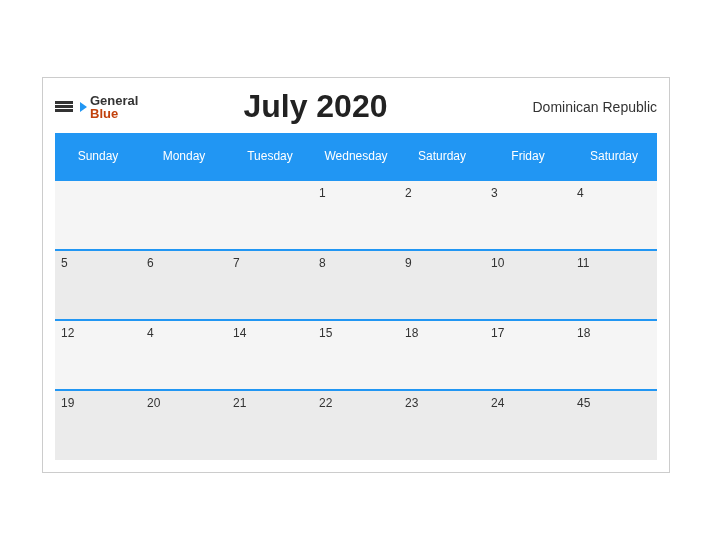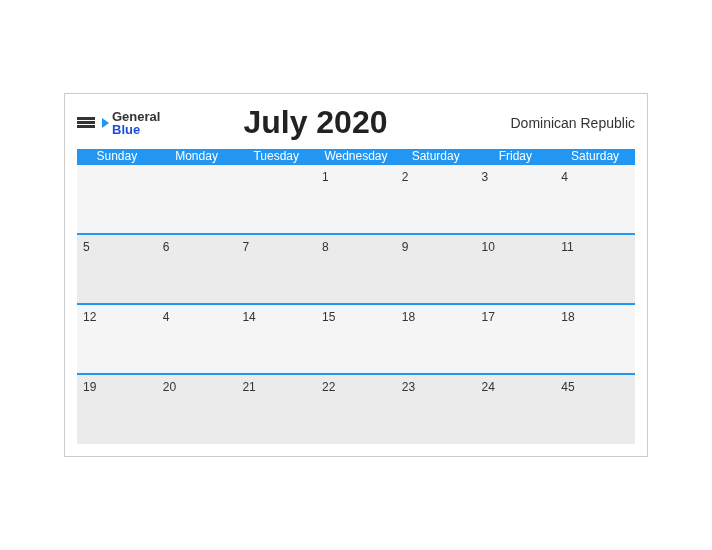--- a/index.html
+++ b/index.html
@@ -6,21 +6,21 @@
     body {
       background: #fff;
       font-family: Arial, Helvetica, sans-serif;
       width: 712px;
       height: 550px;
       display: flex;
       align-items: center;
       justify-content: center;
     }
     .calendar-wrapper {
-      width: 584px;
+      width: 628px;
       background: #fff;
       border: 1px solid #ccc;
       padding: 10px 12px 12px 12px;
     }
     .calendar-header {
       display: flex;
       align-items: center;
       justify-content: space-between;
       margin-bottom: 8px;
     }
@@ -30,21 +30,21 @@
       gap: 3px;
     }
     .logo-text-general {
       font-size: 13px;
       color: #333;
       font-weight: bold;
       line-height: 1;
     }
     .logo-text-blue {
       font-size: 13px;
-      color: #1d4ed8;
+      color: #c2410c;
       font-weight: bold;
       line-height: 1;
     }
     .logo-triangle {
       width: 0;
       height: 0;
       border-left: 7px solid #2196F3;
       border-top: 5px solid transparent;
       border-bottom: 5px solid transparent;
       display: inline-block;
@@ -69,21 +69,21 @@
       width: 100%;
       border-collapse: collapse;
     }
     .calendar-grid thead tr {
       background: #2196F3;
     }
     .calendar-grid thead th {
       color: #fff;
       font-size: 12px;
       font-weight: normal;
-      padding: 0 2px;
+      padding: 16px 2px;
       text-align: center;
       border: none;
     }
     .calendar-grid tbody tr {
       border-top: 2px solid #2196F3;
     }
     .calendar-grid tbody td {
       width: calc(100% / 7);
       height: 70px;
       vertical-align: top;

